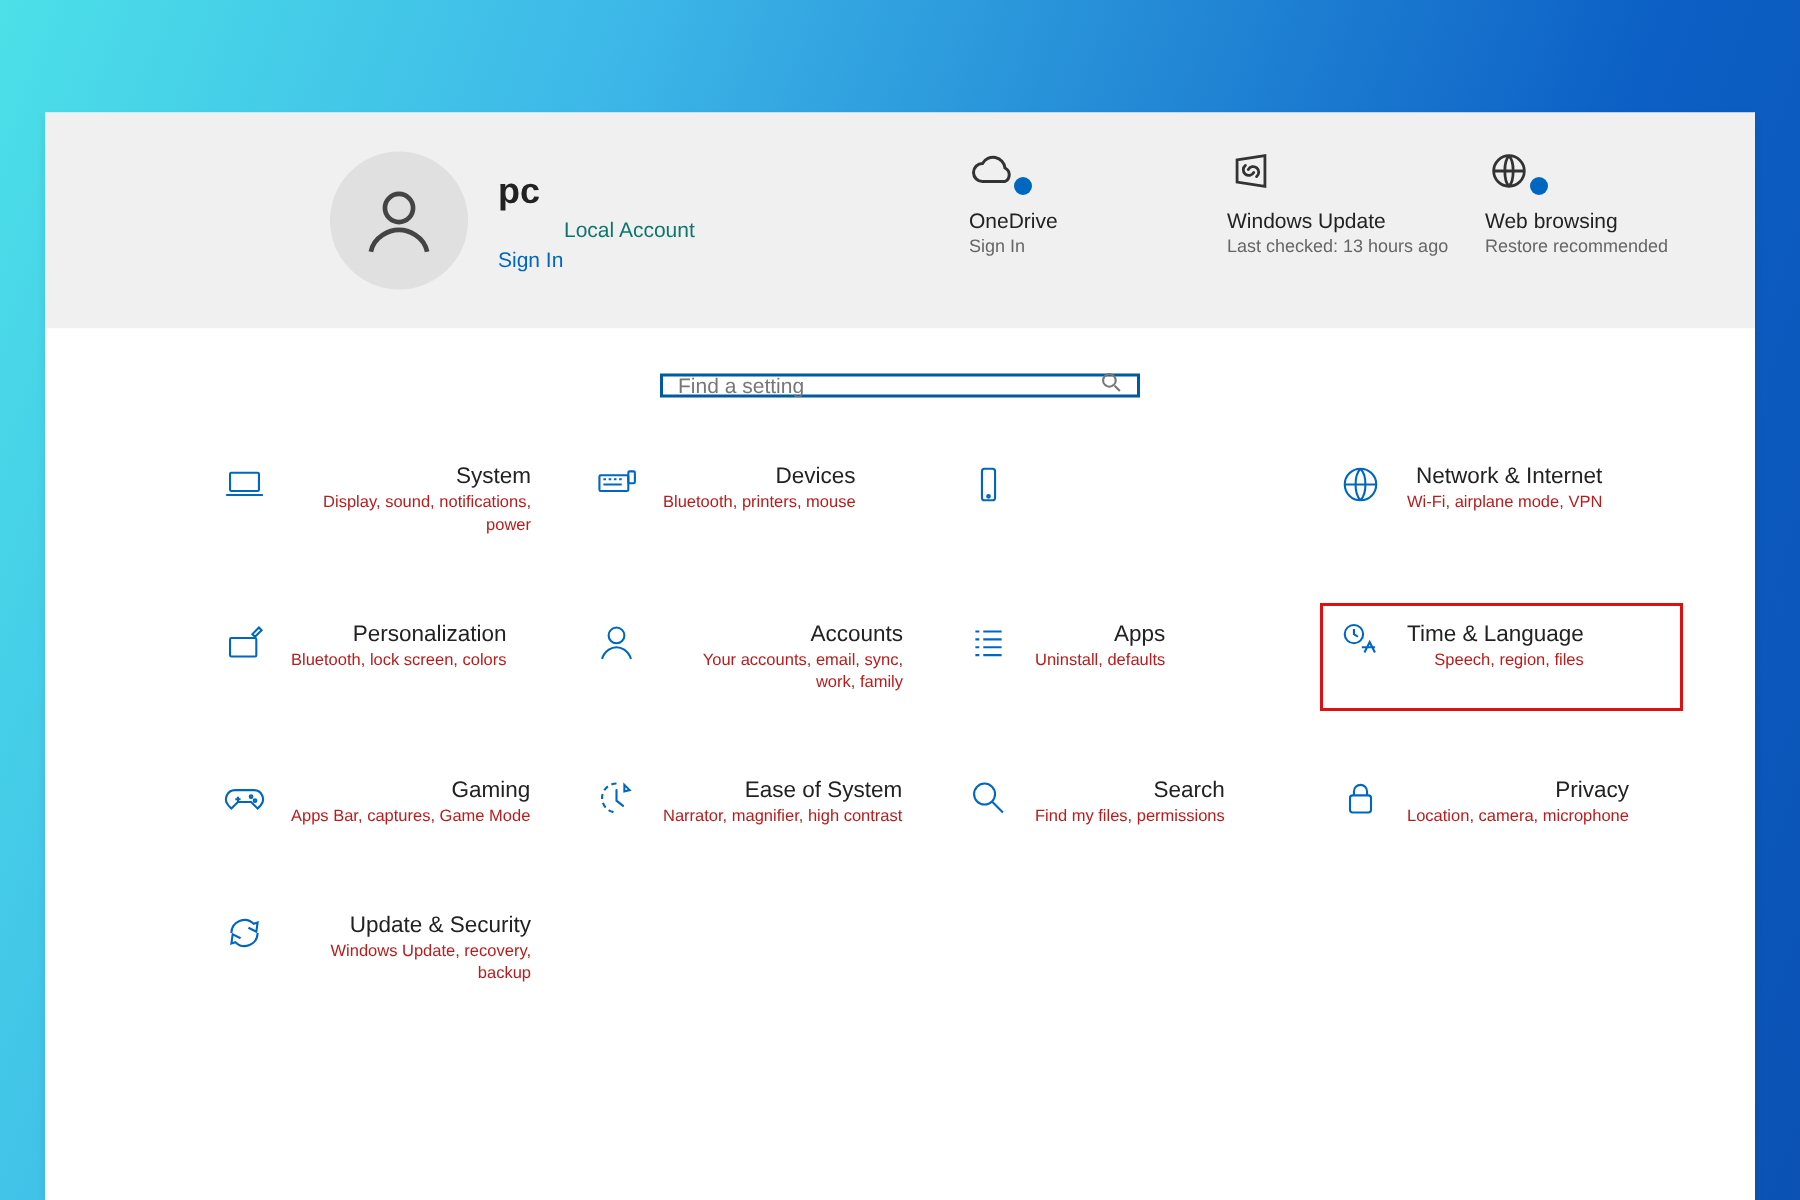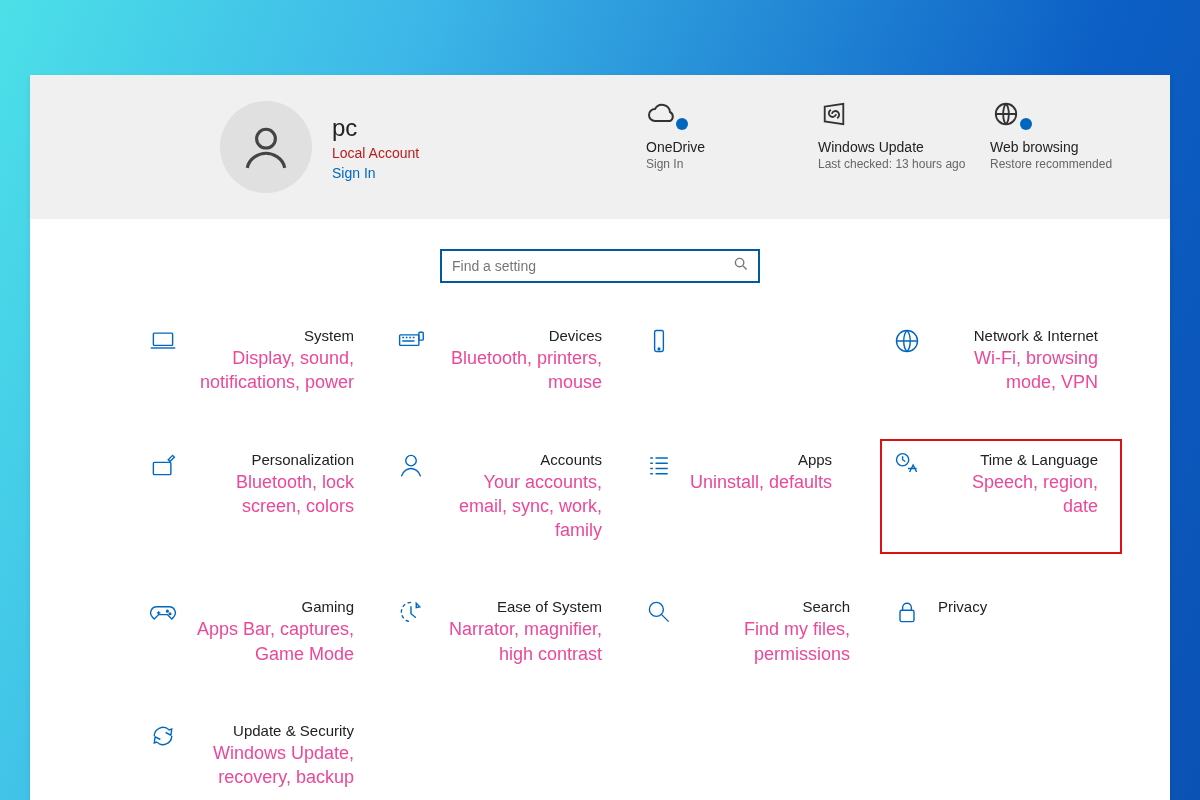--- a/index.html
+++ b/index.html
@@ -28,38 +28,38 @@
     padding: 26px 30px 26px 190px;
     gap: 22px;
   }
   .user-block { display: flex; align-items: center; gap: 20px; margin-right: auto; }
   .avatar {
     width: 92px; height: 92px; border-radius: 50%;
     background: #e0e0e0;
     display: flex; align-items: center; justify-content: center;
   }
   .avatar svg { width: 50px; height: 50px; stroke:#444; fill:none; stroke-width:3; }
-  .user-text .user-name { font-size: 24px; font-weight: 400; color:#222; }
-  .user-text .user-sub  { font-size: 14px; color:#b91c1c; margin-top: 3px; }
+  .user-text .user-name { font-size: 24px; font-weight: 700; color:#222; }
+  .user-text .user-sub  { font-size: 14px; color:#0f766e; margin-top: 3px; margin-left: 44px; }
   .user-text .user-link { font-size: 14px; color:#0067c0; margin-top: 4px; cursor:pointer; }
 
   .status-tile { width: 150px; }
   .status-icon { position: relative; width: 40px; height: 28px; margin-bottom: 10px; }
   .status-icon svg { width: 32px; height: 26px; stroke:#333; fill:none; stroke-width:2; }
   .status-dot {
     position:absolute; right:-2px; bottom:-1px; width:12px; height:12px;
     background:#0067c0; border-radius:50%;
   }
   .status-title { font-size: 14px; color:#222; }
   .status-sub   { font-size: 12px; color:#666; margin-top: 2px; line-height: 1.3; }
 
   
   .search-wrap { display:flex; justify-content:center; padding: 30px 0 28px; background:#fff; }
   .search-box {
-    width: 320px; height: 34px;
+    width: 320px; height: 16px;
     border: 2px solid #005a9e;
     display:flex; align-items:center;
     padding: 0 10px;
   }
   .search-box input {
     flex:1; border:none; outline:none; font-size:14px; color:#333; background:transparent;
   }
   .search-box input::placeholder { color:#777; }
   .search-box .sicon svg { width:14px; height:14px; stroke:#777; fill:none; stroke-width:2; }
 
@@ -74,21 +74,21 @@
   .cat {
     display:flex; align-items:flex-start; gap:14px;
     padding:6px 8px;
     cursor:pointer;
     text-align:right;
   }
   .cat.highlight { border:2px solid #d11; padding:10px 8px 14px; margin:-6px -2px; }
   .cat .cicon { width:34px; flex:none; display:flex; justify-content:center; }
   .cat .cicon svg { width:28px; height:28px; stroke:#0067c0; fill:none; stroke-width:1.6; }
   .cat .ct { font-size:15px; color:#222; }
-  .cat .cd { font-size:18px; color:#ec4899; margin-top:2px; line-height:1.35; max-width:160px; }
+  .cat .cd { font-size:11px; color:#b91c1c; margin-top:2px; line-height:1.35; max-width:160px; }
 </style>
 </head>
 <body>
 
 <div class="window">
 
   <div class="header">
     <div class="user-block">
       <div class="avatar">
         <svg viewBox="0 0 48 48">
@@ -190,21 +190,21 @@
 
     <div class="cat">
       <span class="cicon">
           <svg viewBox="0 0 32 32">
             <circle cx="16" cy="16" r="12"></circle>
             <path d="M4 16h24M16 4c5 5 5 19 0 24M16 4c-5 5-5 19 0 24"></path>
           </svg>
         </span>
       <div>
           <div class="ct">Network &amp; Internet</div>
-          <div class="cd">Wi-Fi, browsing mode, VPN</div>
+          <div class="cd">Wi-Fi, airplane mode, VPN</div>
         </div>
     </div>
 
     <div class="cat">
       <span class="cicon">
           <svg viewBox="0 0 32 32">
             <rect x="5" y="13" width="20" height="14" rx="1"></rect>
             <path d="M22 10l5-5 2 2-5 5z"></path>
           </svg>
         </span>
@@ -242,21 +242,21 @@
     <div class="cat highlight">
       <span class="cicon">
           <svg viewBox="0 0 32 32">
             <circle cx="11" cy="10" r="7"></circle>
             <path d="M11 6v4l3 2"></path>
             <path d="M17 20h10M19 24l4-8 4 8"></path>
           </svg>
         </span>
       <div>
           <div class="ct">Time &amp; Language</div>
-          <div class="cd">Speech, region, date</div>
+          <div class="cd">Speech, region, files</div>
         </div>
     </div>
 
     <div class="cat">
       <span class="cicon">
           <svg viewBox="0 0 32 32">
             <path d="M9 10h14a7 7 0 015 12l-2 2-5-5h-10l-5 5-2-2a7 7 0 015-12z"></path>
             <path d="M11 15v4M9 17h4"></path>
             <circle cx="21" cy="15" r="1"></circle>
             <circle cx="24" cy="18" r="1"></circle>
@@ -297,20 +297,21 @@
 
     <div class="cat">
       <span class="cicon">
           <svg viewBox="0 0 32 32">
             <rect x="8" y="14" width="16" height="13" rx="2"></rect>
             <path d="M11 14v-3a5 5 0 0110 0v3"></path>
           </svg>
         </span>
       <div>
           <div class="ct">Privacy</div>
+          <div class="cd">Location, camera, microphone</div>
         </div>
     </div>
 
     <div class="cat">
       <span class="cicon">
           <svg viewBox="0 0 32 32">
             <path d="M6 16a10 10 0 0117-7l3-1-1 7-6-3"></path>
             <path d="M26 16a10 10 0 01-17 7l-3 1 1-7 6 3"></path>
           </svg>
         </span>

